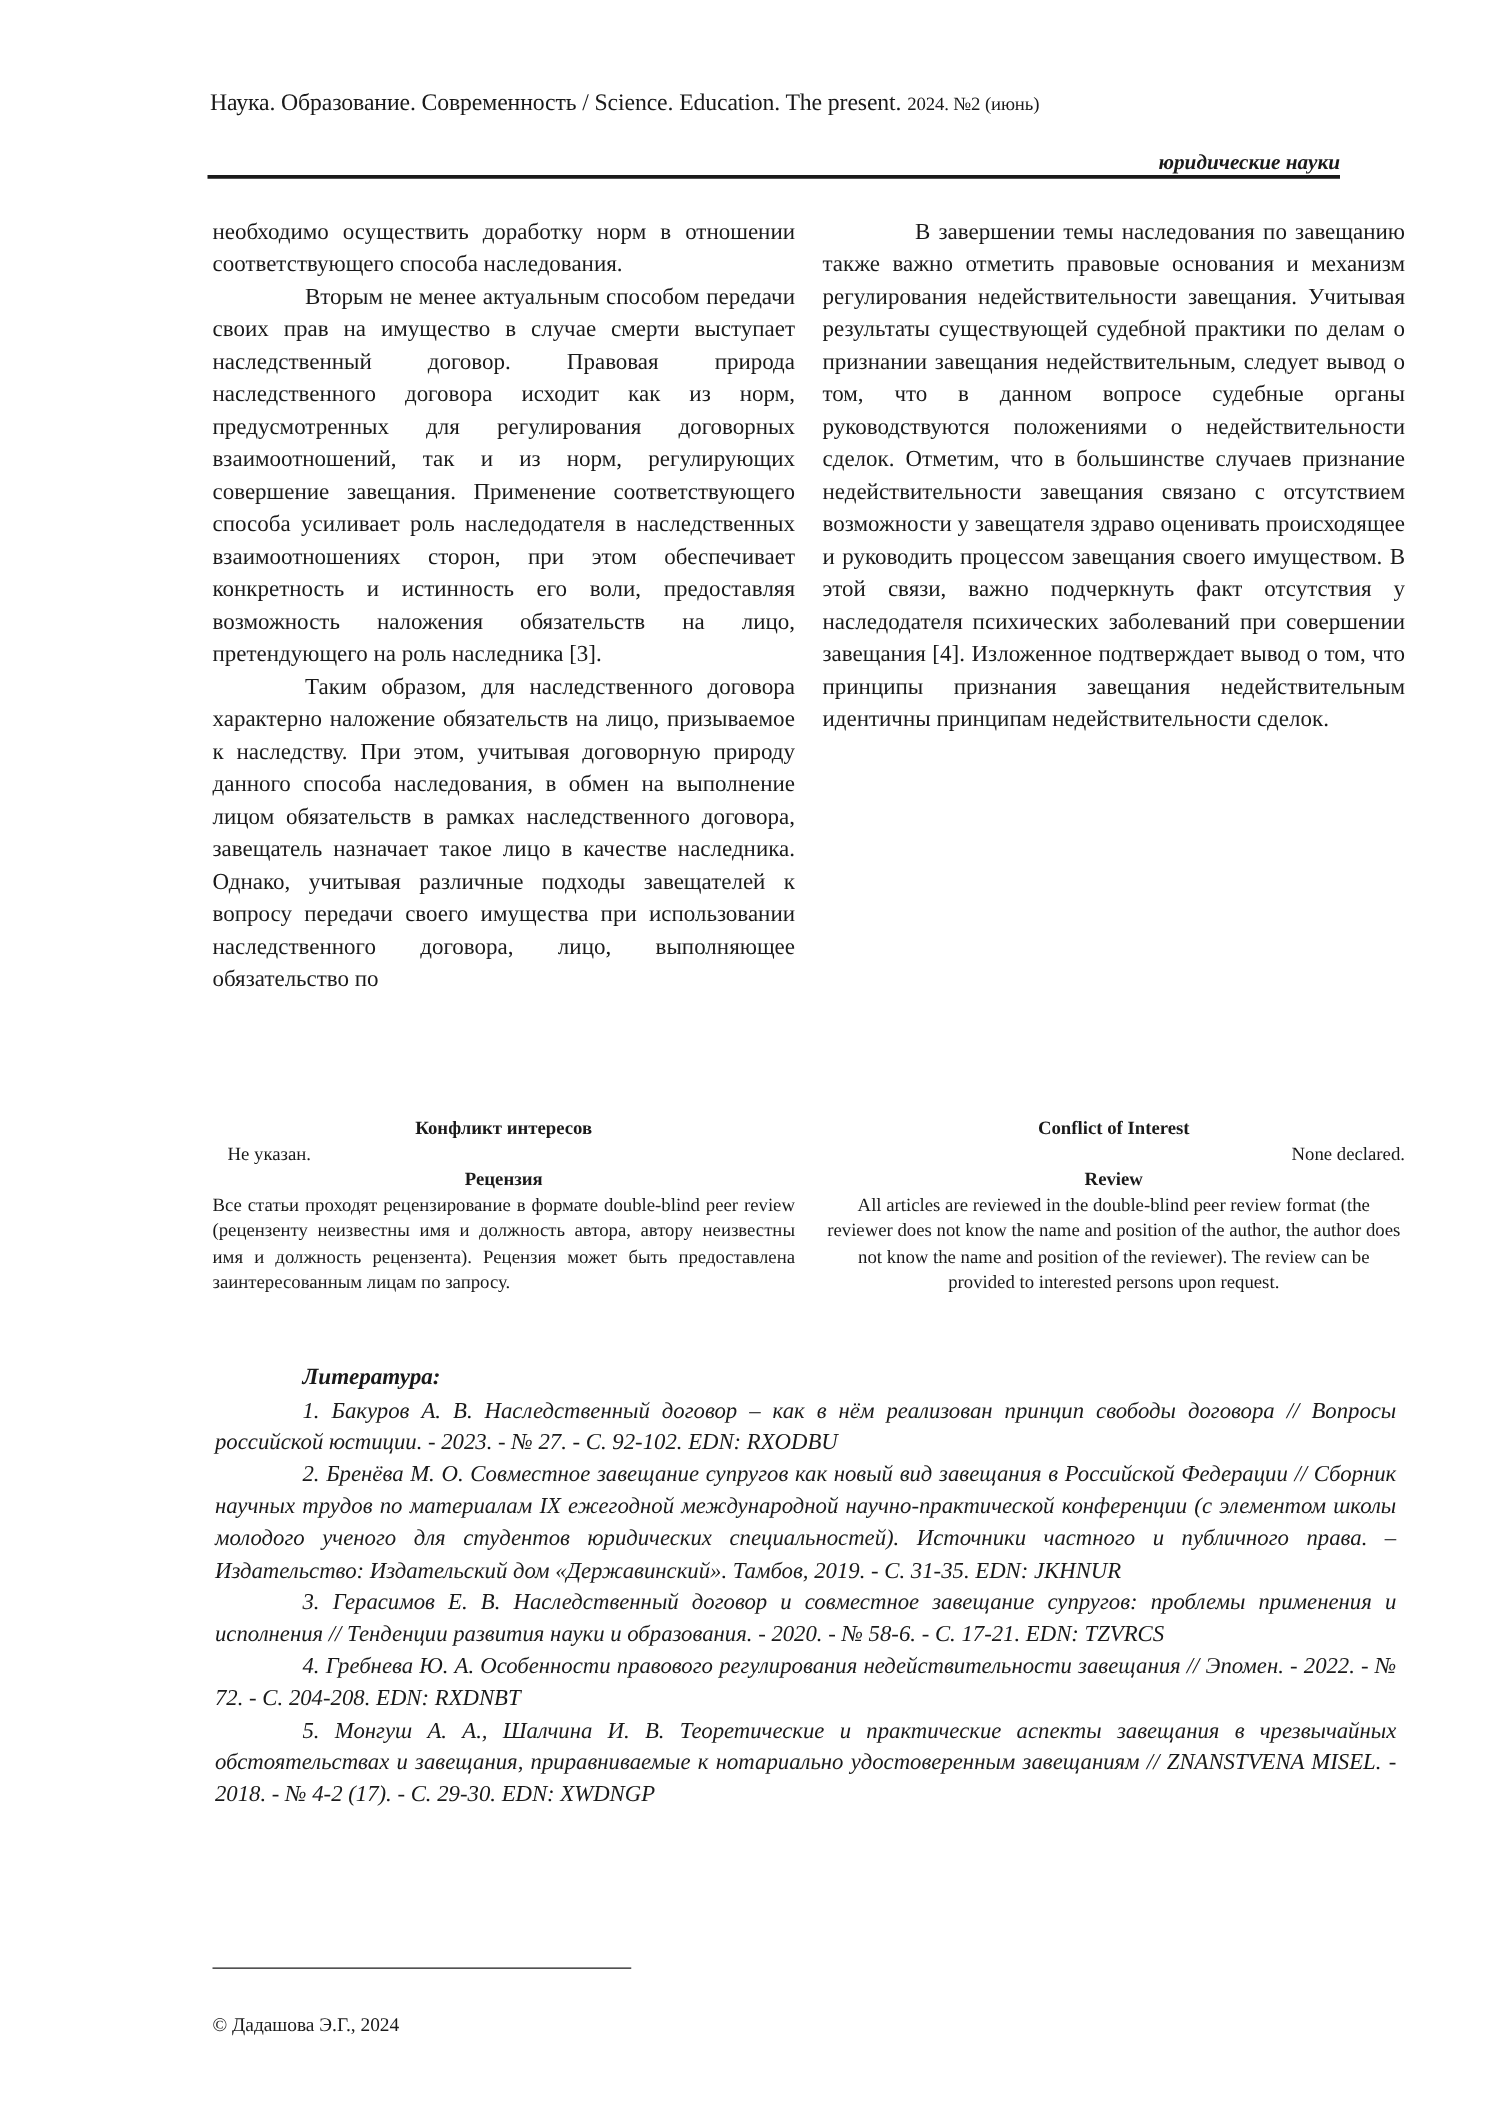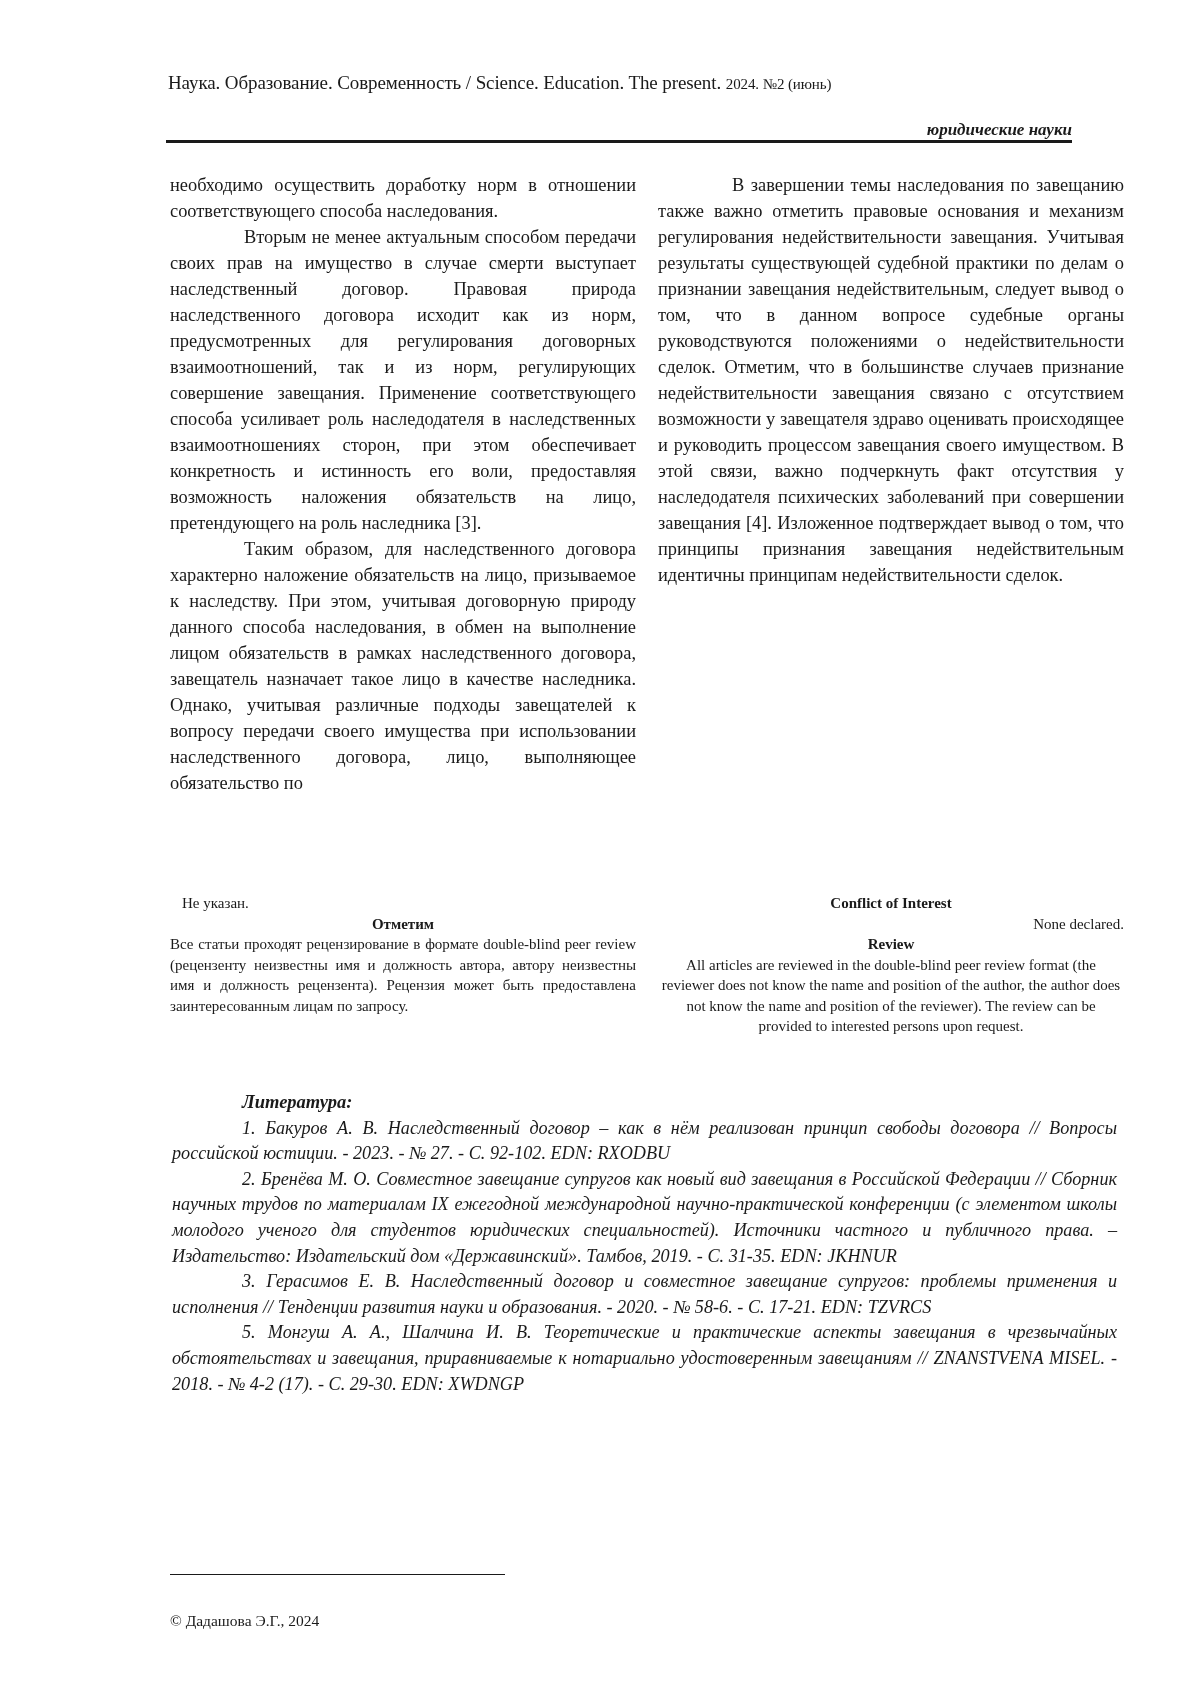--- a/index.html
+++ b/index.html
@@ -46,34 +46,36 @@
   <p>необходимо осуществить доработку норм в отношении соответствующего способа наследования.</p>
   <p class="indent">Вторым не менее актуальным способом передачи своих прав на имущество в случае смерти выступает наследственный договор. Правовая природа наследственного договора исходит как из норм, предусмотренных для регулирования договорных взаимоотношений, так и из норм, регулирующих совершение завещания. Применение соответствующего способа усиливает роль наследодателя в наследственных взаимоотношениях сторон, при этом обеспечивает конкретность и истинность его воли, предоставляя возможность наложения обязательств на лицо, претендующего на роль наследника [3].</p>
   <p class="indent">Таким образом, для наследственного договора характерно наложение обязательств на лицо, призываемое к наследству. При этом, учитывая договорную природу данного способа наследования, в обмен на выполнение лицом обязательств в рамках наследственного договора, завещатель назначает такое лицо в качестве наследника. Однако, учитывая различные подходы завещателей к вопросу передачи своего имущества при использовании наследственного договора, лицо, выполняющее обязательство по</p>
 </div>
 
 <div class="col col-right">
   <p class="indent">В завершении темы наследования по завещанию также важно отметить правовые основания и механизм регулирования недействительности завещания. Учитывая результаты существующей судебной практики по делам о признании завещания недействительным, следует вывод о том, что в данном вопросе судебные органы руководствуются положениями о недействительности сделок. Отметим, что в большинстве случаев признание недействительности завещания связано с отсутствием возможности у завещателя здраво оценивать происходящее и руководить процессом завещания своего имуществом. В этой связи, важно подчеркнуть факт отсутствия у наследодателя психических заболеваний при совершении завещания [4]. Изложенное подтверждает вывод о том, что принципы признания завещания недействительным идентичны принципам недействительности сделок.</p>
 </div>
 
 <div class="info info-left">
+  <h4>Конфликт интересов</h4>
   <p class="none">Не указан.</p>
-  <h4>Отметим</h4>
+  <h4>Рецензия</h4>
   <p>Все статьи проходят рецензирование в формате double-blind peer review (рецензенту неизвестны имя и должность автора, автору неизвестны имя и должность рецензента). Рецензия может быть предоставлена заинтересованным лицам по запросу.</p>
 </div>
 
 <div class="info info-right">
   <h4>Conflict of Interest</h4>
   <p class="none">None declared.</p>
   <h4>Review</h4>
   <p class="review-text">All articles are reviewed in the double-blind peer review format (the reviewer does not know the name and position of the author, the author does not know the name and position of the reviewer). The review can be provided to interested persons upon request.</p>
 </div>
 
 <div class="refs">
   <h3>Литература:</h3>
   <p>1. Бакуров А. В. Наследственный договор – как в нём реализован принцип свободы договора // Вопросы российской юстиции. - 2023. - № 27. - С. 92-102. EDN: RXODBU</p>
   <p>2. Бренёва М. О. Совместное завещание супругов как новый вид завещания в Российской Федерации // Сборник научных трудов по материалам IX ежегодной международной научно-практической конференции (с элементом школы молодого ученого для студентов юридических специальностей). Источники частного и публичного права. – Издательство: Издательский дом «Державинский». Тамбов, 2019. - С. 31-35. EDN: JKHNUR</p>
   <p>3. Герасимов Е. В. Наследственный договор и совместное завещание супругов: проблемы применения и исполнения // Тенденции развития науки и образования. - 2020. - № 58-6. - С. 17-21. EDN: TZVRCS</p>
+  <p>4. Гребнева Ю. А. Особенности правового регулирования недействительности завещания // Эпомен. - 2022. - № 72. - С. 204-208. EDN: RXDNBT</p>
   <p>5. Монгуш А. А., Шалчина И. В. Теоретические и практические аспекты завещания в чрезвычайных обстоятельствах и завещания, приравниваемые к нотариально удостоверенным завещаниям // ZNANSTVENA MISEL. - 2018. - № 4-2 (17). - С. 29-30. EDN: XWDNGP</p>
 </div>
 
 <div class="footnote-rule"></div>
 <div class="copyright">© Дадашова Э.Г., 2024</div>
 
 </body></html>

